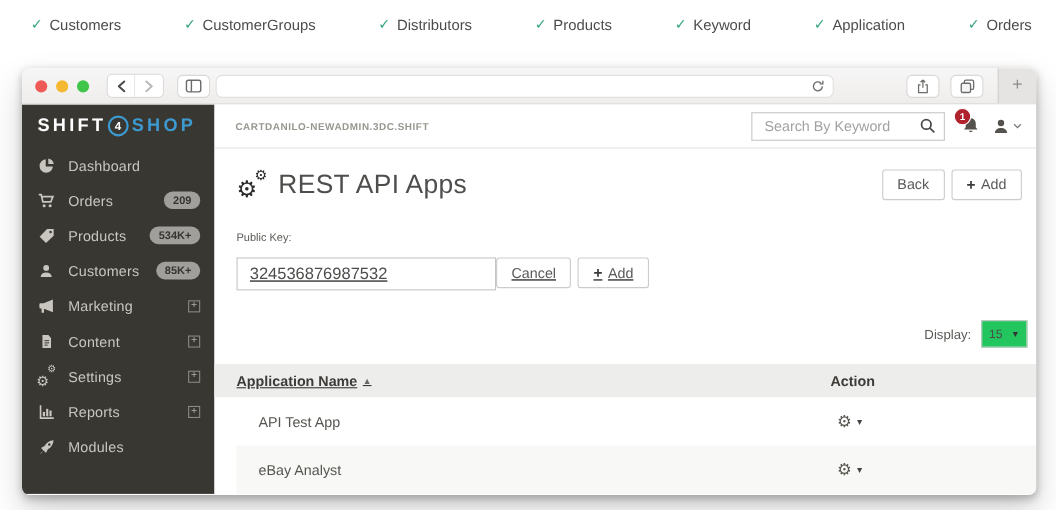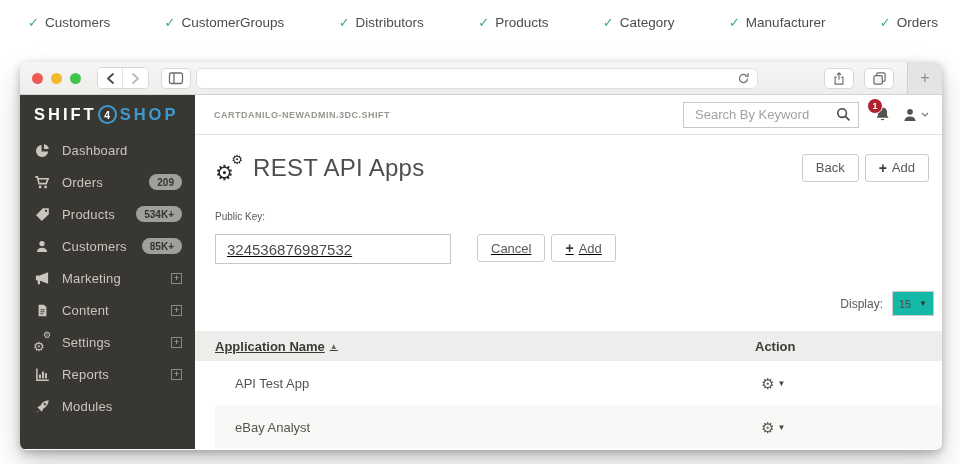--- a/index.html
+++ b/index.html
@@ -82,28 +82,28 @@
   .page-title{margin:0;font-size:24px;font-weight:300;color:#4f4e4c;letter-spacing:.3px;}
   .title-actions{margin-left:auto;display:flex;gap:6px;padding-left:26px;}
   .btn{background:#fff;border:1px solid #cbcbc9;border-radius:3px;color:#595957;font-size:13px;height:28px;
        padding:0 13px;display:flex;align-items:center;gap:5px;cursor:pointer;font-family:inherit;}
   .btn .plus{font-weight:bold;font-size:14px;color:#3a3a38;}
 
   .pubkey-label{position:absolute;top:116px;left:20px;font-size:10px;color:#5b5955;}
   .pubkey-row{position:absolute;top:139px;left:20px;display:flex;align-items:flex-start;text-decoration:underline;}
   .pubkey-input{width:236px;height:30px;border:1px solid #c6c5c3;padding:0 11px;font-size:15px;color:#4e4d4b;
                 box-sizing:border-box;font-family:inherit;outline:0;}
-  .pubkey-row .cancel{margin-left:26px;}
+  .pubkey-row .cancel{}
   .pubkey-row .btn + .btn{margin-left:6px;}
 
   .display-row{position:absolute;top:196px;right:8px;display:flex;align-items:center;gap:9px;
                font-size:12px;color:#5b5955;}
   .display-select{width:42px;height:25px;border:1px solid #ccc;display:flex;align-items:center;
                   justify-content:space-between;padding:4px 6px;box-sizing:border-box;font-size:11px;
-                  color:#4c4b49;cursor:pointer;background:#14b8a6;}
+                  color:#4c4b49;cursor:pointer;background:#22c55e;}
   .sel-caret{font-size:8px;color:#333;}
 
   .table{position:absolute;top:236px;left:0;right:0;bottom:0;}
   .thead{height:30px;background:#ededeb;display:flex;align-items:center;font-weight:bold;font-size:13px;color:#3c3b38;}
   .th-name{flex:1;padding-left:20px;display:flex;align-items:center;cursor:pointer;text-decoration:underline;}
   .sort{font-size:8px;color:#6b6964;margin-left:5px;}
   .th-action{width:187px;flex:none;}
   .trow{height:44px;display:flex;align-items:center;font-size:13px;color:#56544f;margin-left:20px;}
   .trow.alt{background:#f8f8f6;}
   .cell-name{flex:1;padding-left:20px;}
@@ -130,25 +130,25 @@
     <div class="topbar-item">
       <span class="check">✓</span>
       <span>Distributors</span>
     </div>
     <div class="topbar-item">
       <span class="check">✓</span>
       <span>Products</span>
     </div>
     <div class="topbar-item">
       <span class="check">✓</span>
-      <span>Category</span>
-    </div>
-    <div class="topbar-item">
-      <span class="check">✓</span>
-      <span>Manufacturer</span>
+      <span>Keyword</span>
+    </div>
+    <div class="topbar-item">
+      <span class="check">✓</span>
+      <span>Application</span>
     </div>
     <div class="topbar-item">
       <span class="check">✓</span>
       <span>Orders</span>
     </div>
   </div>
 
   <div class="window">
 
     <div class="toolbar">

